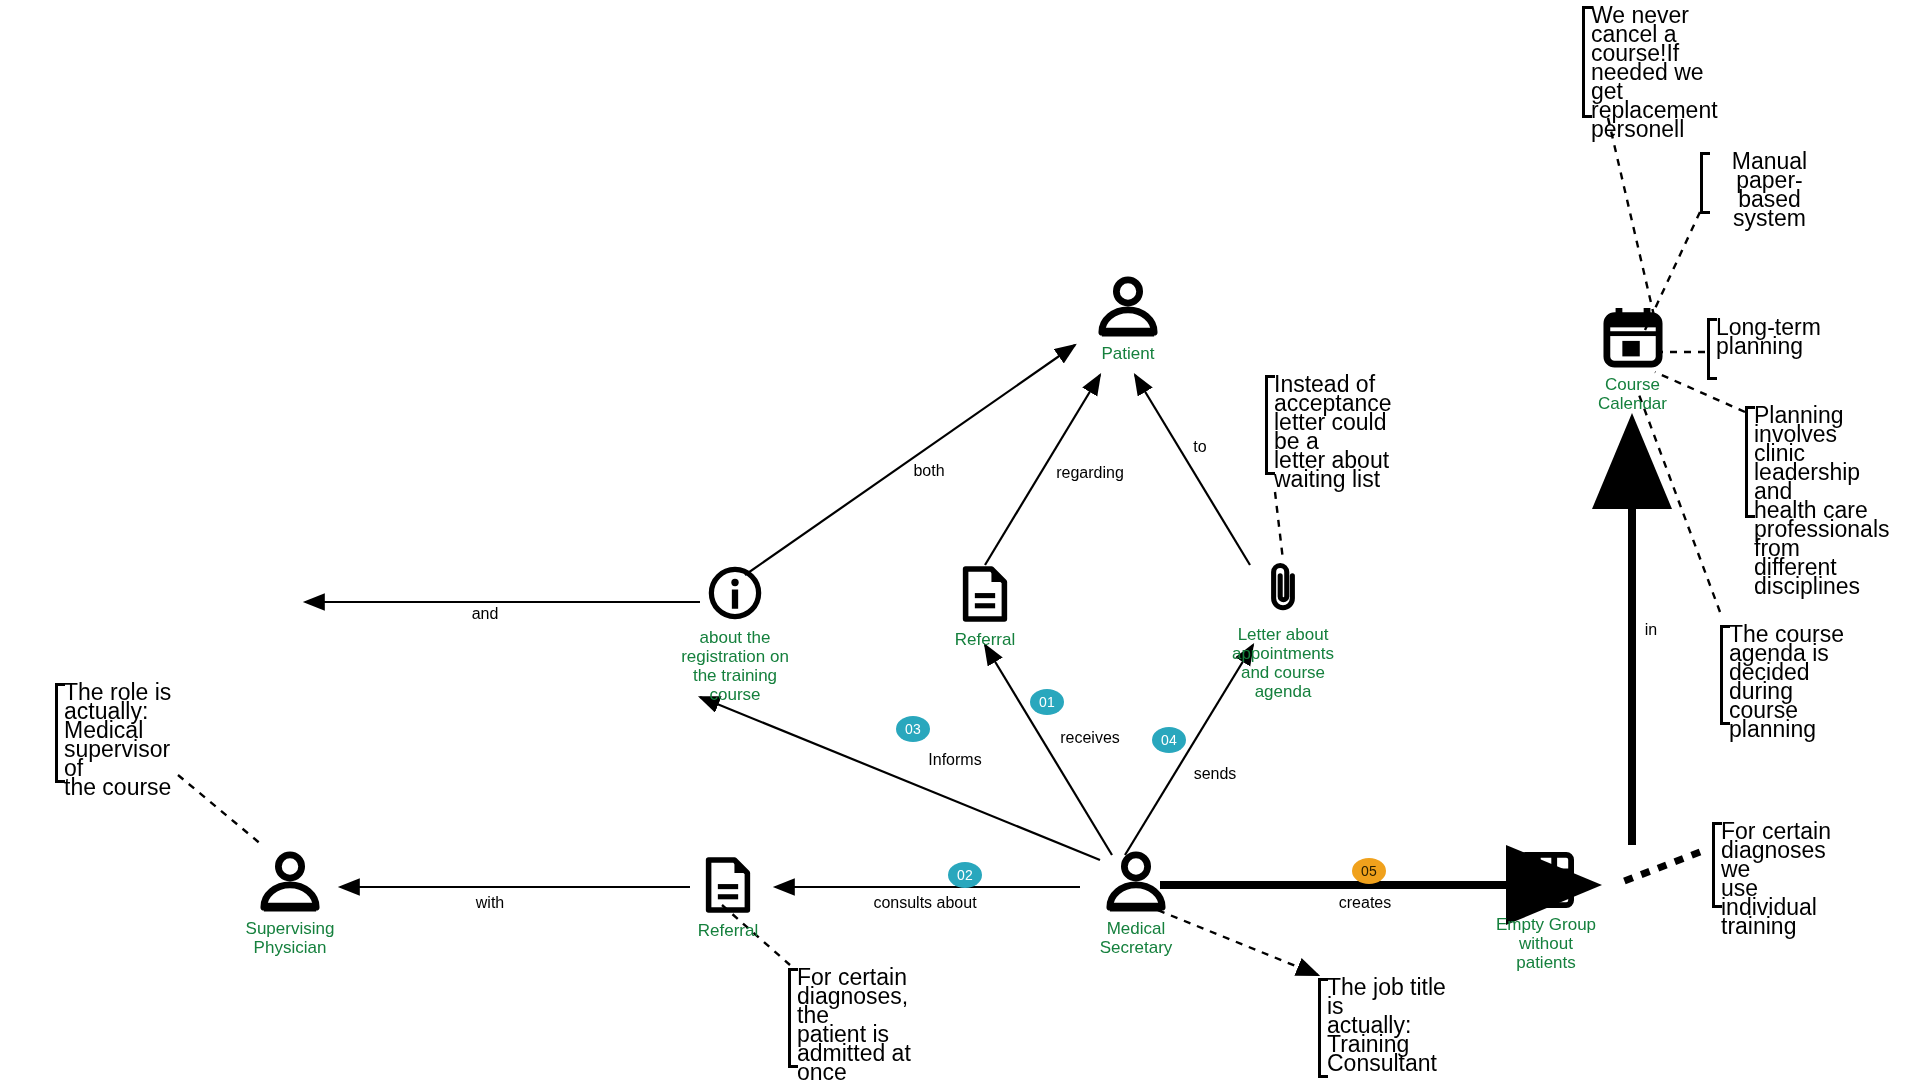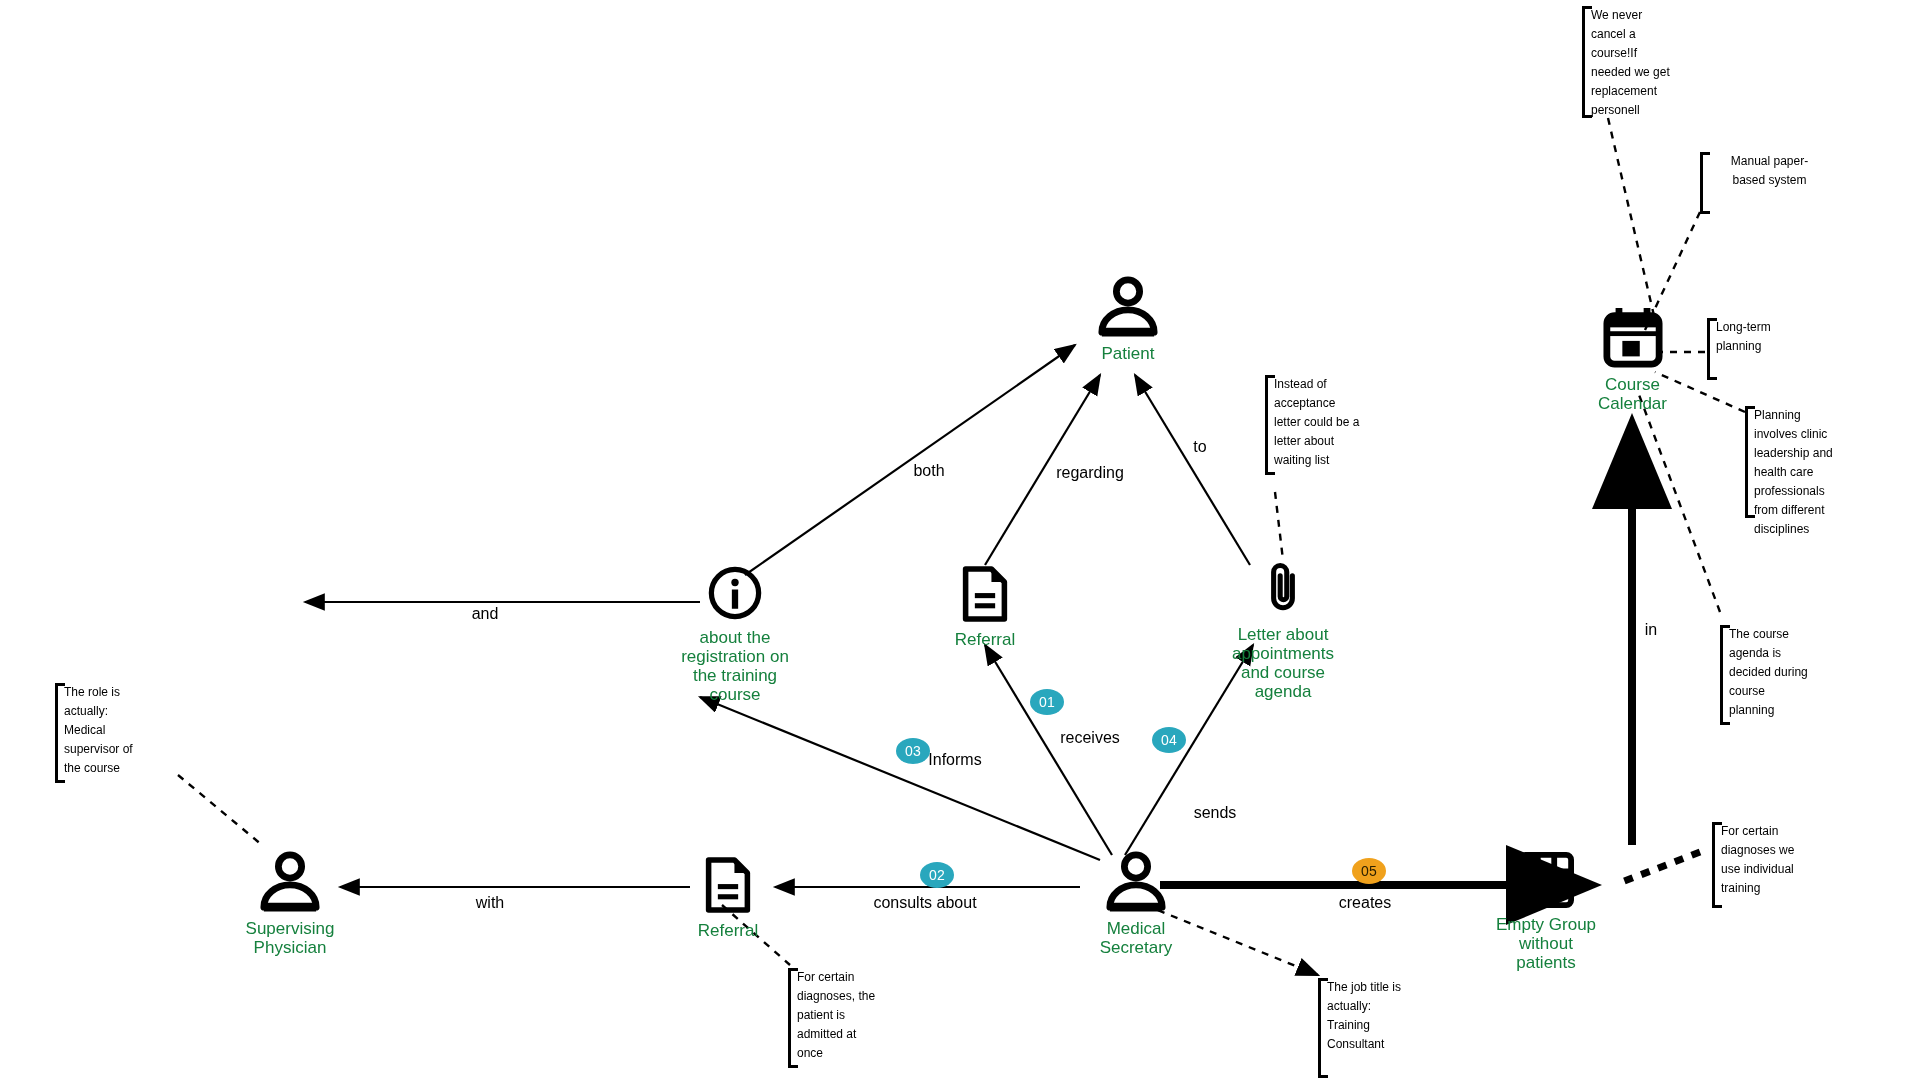--- a/index.html
+++ b/index.html
@@ -36,21 +36,21 @@
   .node .nlabel {
     display: block;
     font-size: 17px;
     line-height: 19px;
     margin-top: 4px;
     white-space: pre-line;
     color: #15803d;
   }
   .note {
     position: absolute;
-    font-size: 12px;
+    font-size: 23px;
     line-height: 19px;
     color: #000;
     white-space: pre-line;
     padding-left: 9px;
     box-sizing: border-box;
   }
   .note::before {
     content: "";
     position: absolute;
     left: 0;
@@ -256,29 +256,29 @@
 without
 patients</span>
   </div>
 
   <div class="edge-label" style="left:894px; top:462px; width:70px;">both</div>
   <div class="edge-label" style="left:1040px; top:464px; width:100px;">regarding</div>
   <div class="edge-label" style="left:1180px; top:438px; width:40px;">to</div>
   <div class="edge-label" style="left:455px; top:605px; width:60px;">and</div>
   <div class="edge-label" style="left:910px; top:751px; width:90px;">Informs</div>
   <div class="edge-label" style="left:1040px; top:729px; width:100px;">receives</div>
-  <div class="edge-label" style="left:1180px; top:804px; width:70px;">sends</div>
+  <div class="edge-label" style="left:1180px; top:765px; width:70px;">sends</div>
   <div class="edge-label" style="left:460px; top:894px; width:60px;">with</div>
   <div class="edge-label" style="left:855px; top:894px; width:140px;">consults about</div>
   <div class="edge-label" style="left:1320px; top:894px; width:90px;">creates</div>
   <div class="edge-label" style="left:1636px; top:621px; width:30px;">in</div>
 
   <div class="badge teal" style="left:1030px; top:689px;">01</div>
-  <div class="badge teal" style="left:920px; top:862px;">02</div>
-  <div class="badge teal" style="left:896px; top:716px;margin-top:22px;">03</div>
+  <div class="badge teal" style="left:948px; top:862px;">02</div>
+  <div class="badge teal" style="left:896px; top:716px;">03</div>
   <div class="badge teal" style="left:1152px; top:727px;">04</div>
   <div class="badge amber" style="left:1352px; top:858px;text-align:center;">05</div>
 
   <div class="note" style="left:1582px; top:6px;   width:130px; height:112px;">We never
 cancel a
 course!If
 needed we get
 replacement
 personell</div>
   <div class="note" style="left:1700px; top:152px; width:130px; height:62px;text-align:center;">Manual paper-

